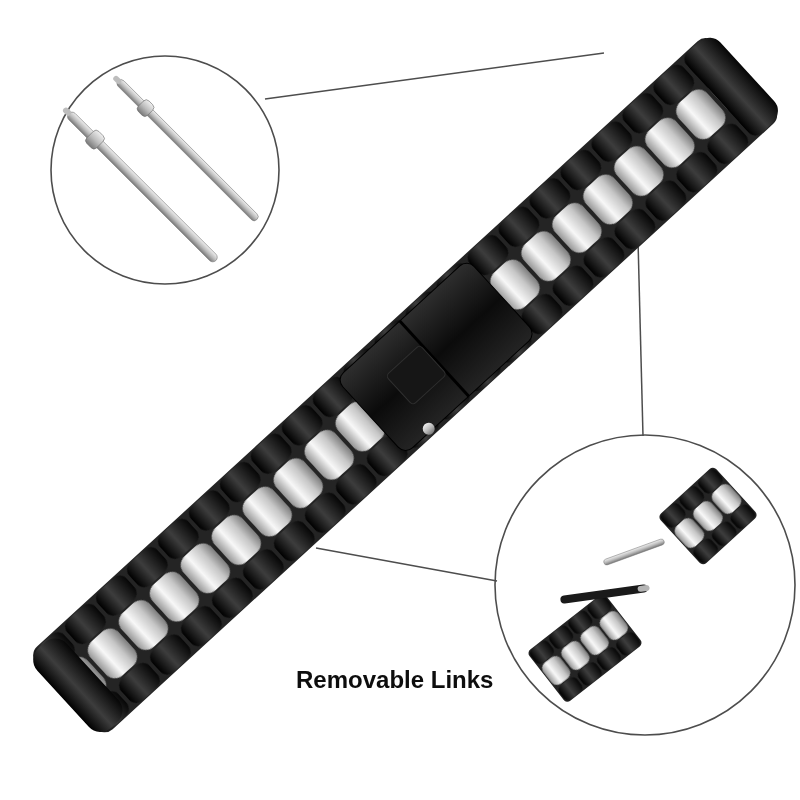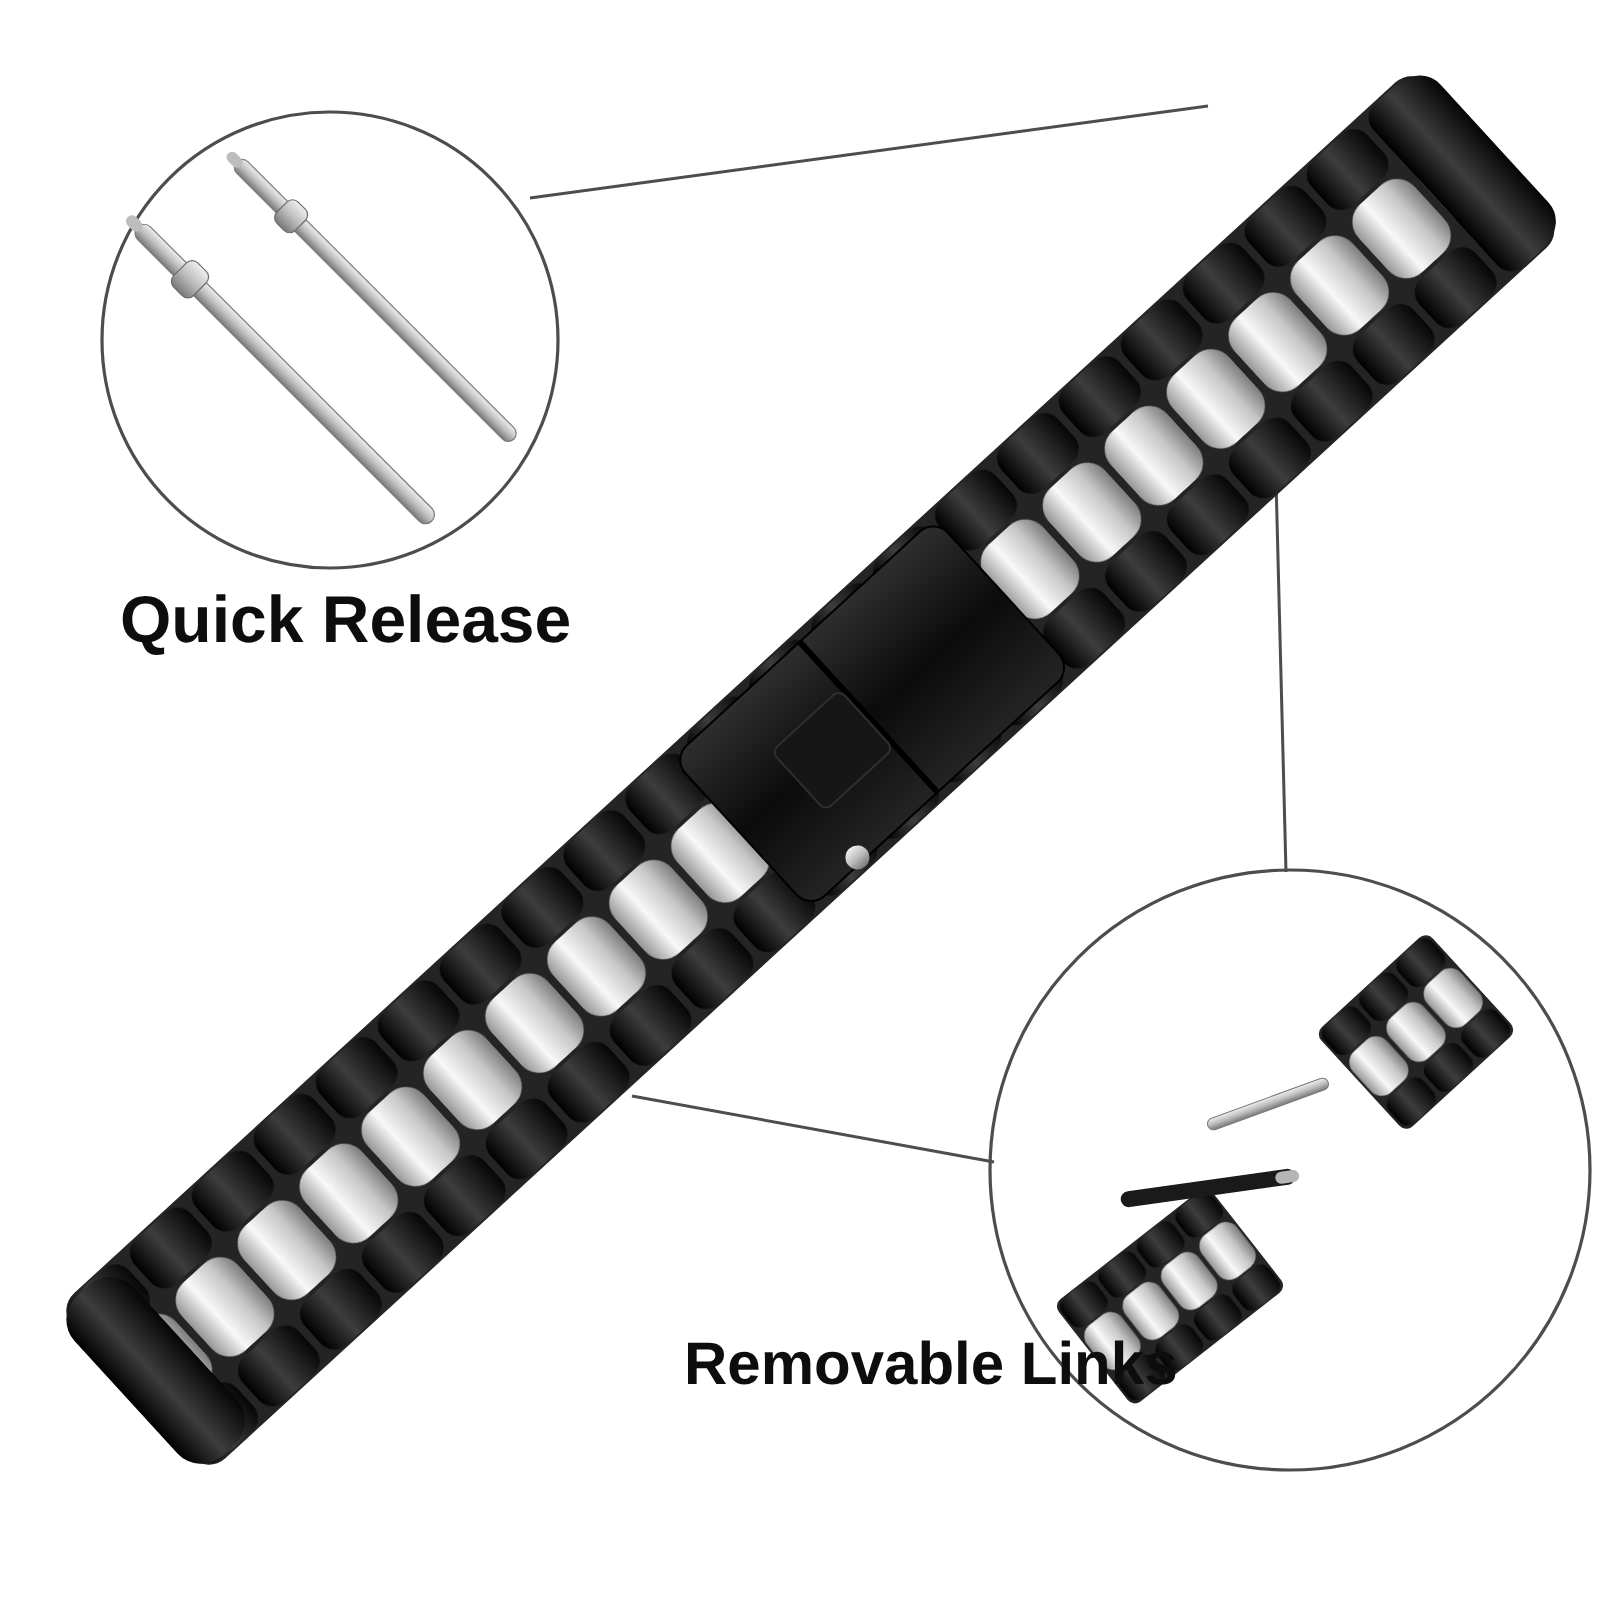--- a/index.html
+++ b/index.html
@@ -13,21 +13,21 @@
   .stage svg{position:absolute;left:0;top:0;}
   .label{
     position:absolute;
     font-weight:700;
     color:#0d0d0d;
     white-space:nowrap;
     user-select:none;
   }
   .label-quick1{left:60px;top:291px;font-size:33px;}
   .label-quick2{left:52px;top:347px;font-size:33px;}
-  .label-removable{left:296px;top:666px;font-size:30px;margin-left:46px;}
+  .label-removable{left:296px;top:666px;font-size:24px;}
 </style>
 </head>
 <body>
 
 <div class="stage">
 
   <svg width="800" height="800" viewBox="0 0 800 800">
     <defs>
       <linearGradient id="gradBlack" x1="0" y1="0" x2="1" y2="0">
         <stop offset="0" stop-color="#000000"></stop>
@@ -104,16 +104,15 @@
       <g transform="translate(634,552) rotate(-20)">
         <rect x="-32" y="-3" width="64" height="6" rx="3" fill="url(#gradPin)" stroke="#7a7a7a" stroke-width="0.5"></rect>
       </g>
       <g transform="translate(604,594) rotate(-8)">
         <rect x="-44" y="-4" width="88" height="8" rx="4" fill="#1a1a1a"></rect>
         <rect x="34" y="-3" width="12" height="6" rx="3" fill="#b5b5b5"></rect>
       </g>
     </g>
   </svg>
 
-  <div class="label label-quick1">Quick Release</div>
   <div class="label label-removable">Removable Links</div>
 
 </div>
 
 </body></html>

